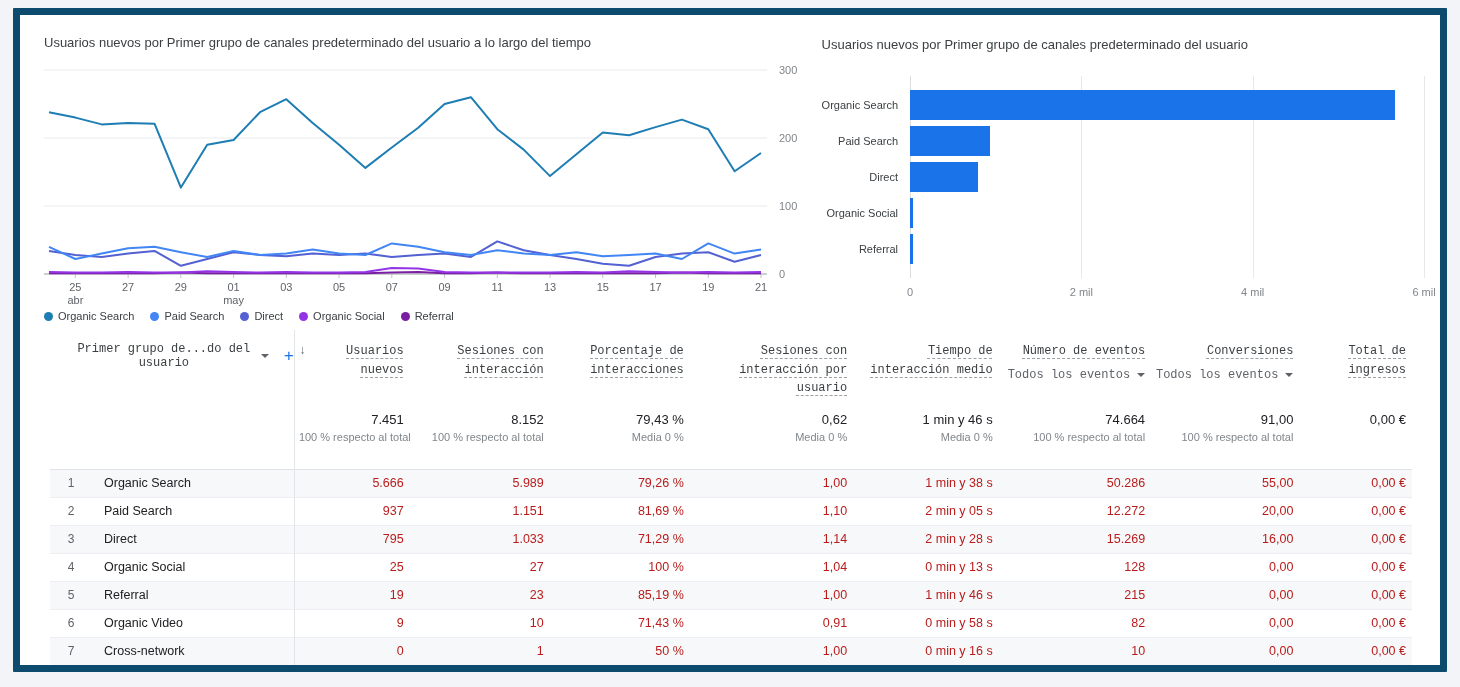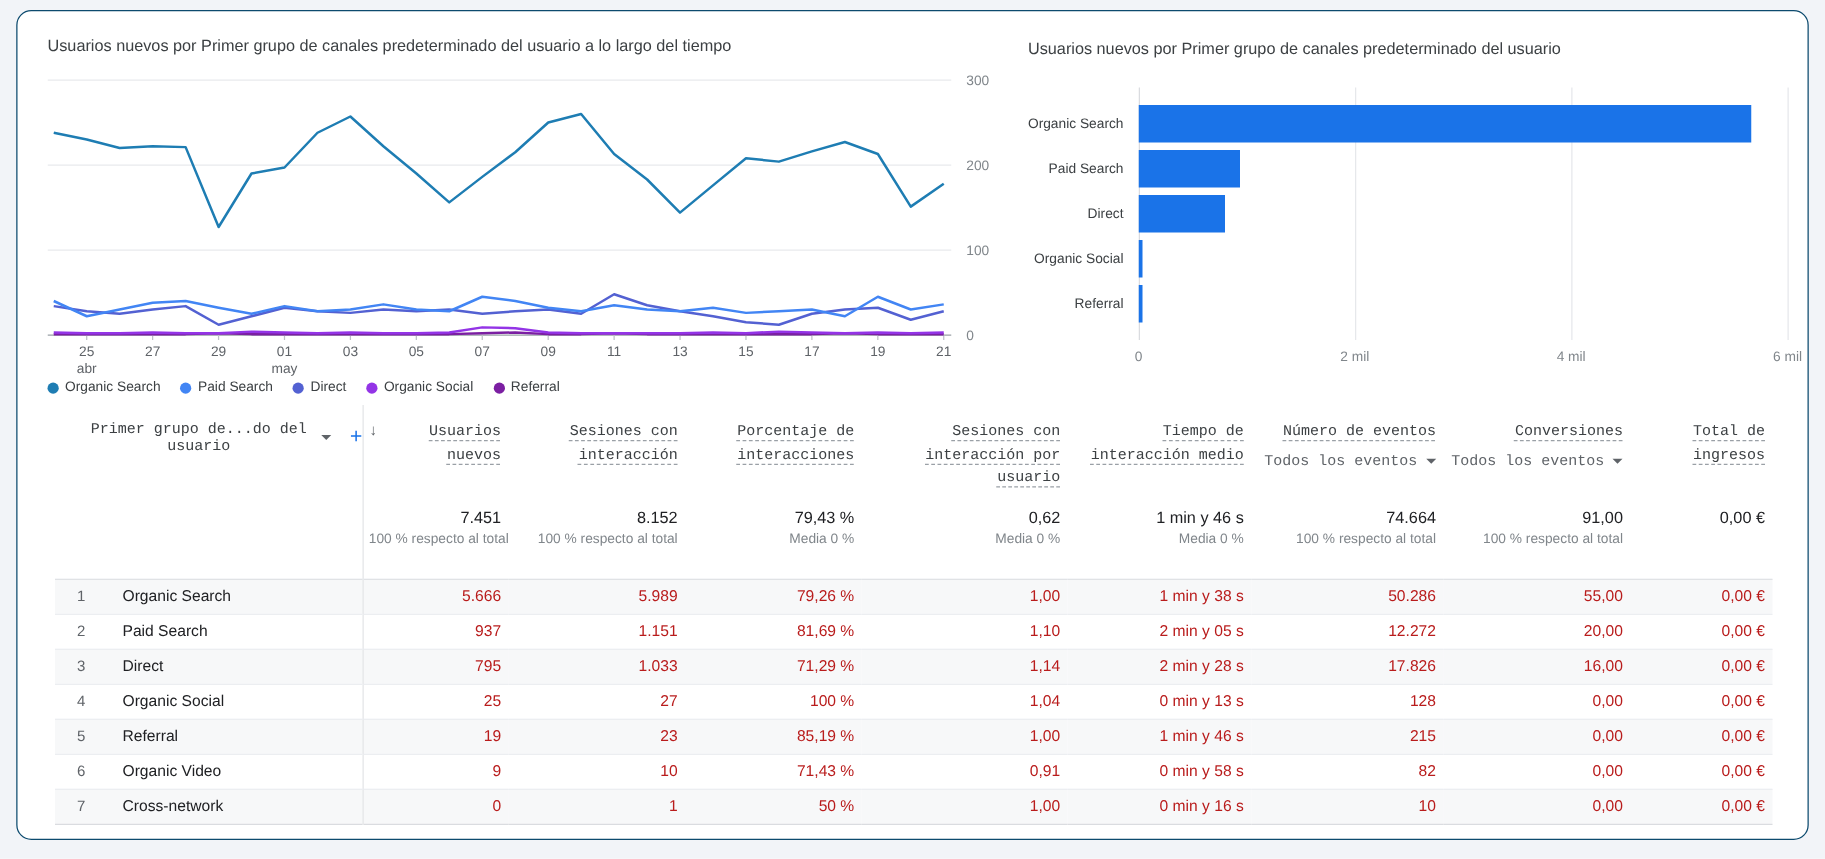--- a/index.html
+++ b/index.html
@@ -5,22 +5,22 @@
   * { margin:0; padding:0; box-sizing:border-box; }
   html,body { width:1460px; height:687px; }
   body {
     background:#f2f4f8;
     font-family:"Liberation Sans", sans-serif;
     color:#202124;
     padding:8px 13px 15px;
   }
   .card {
     background:#fff;
-    border:1px solid #0c4a6e;
-    border-radius:12px;
+    border:7px solid #0c4a6e;
+    border-radius:1px;
     width:100%; height:100%;
     overflow:hidden;
   }
   
   .charts-row { display:flex; justify-content:space-between; padding:20px 16px 6px 24px; }
   .panel-title { font-size:13px; font-weight:400; color:#3c4043; }
   .line-panel { width:790px; }
   .bar-panel  { width:612px; padding-top:2px; }
   .line-panel svg { display:block; margin-top:6px; }
   svg text { font-family:"Liberation Sans", sans-serif; }
@@ -360,21 +360,21 @@
               <div class="dimcell-inner">
                 <span class="row-num">3</span>
                 <span class="row-channel">Direct</span>
               </div>
             </td>
             <td class="metric-cell">795</td>
             <td class="metric-cell">1.033</td>
             <td class="metric-cell">71,29 %</td>
             <td class="metric-cell">1,14</td>
             <td class="metric-cell">2 min y 28 s</td>
-            <td class="metric-cell">17.826</td>
+            <td class="metric-cell">15.269</td>
             <td class="metric-cell">16,00</td>
             <td class="metric-cell">0,00 €</td>
           </tr>
           <tr>
             <td class="dimcell dimcol">
               <div class="dimcell-inner">
                 <span class="row-num">4</span>
                 <span class="row-channel">Organic Social</span>
               </div>
             </td>

